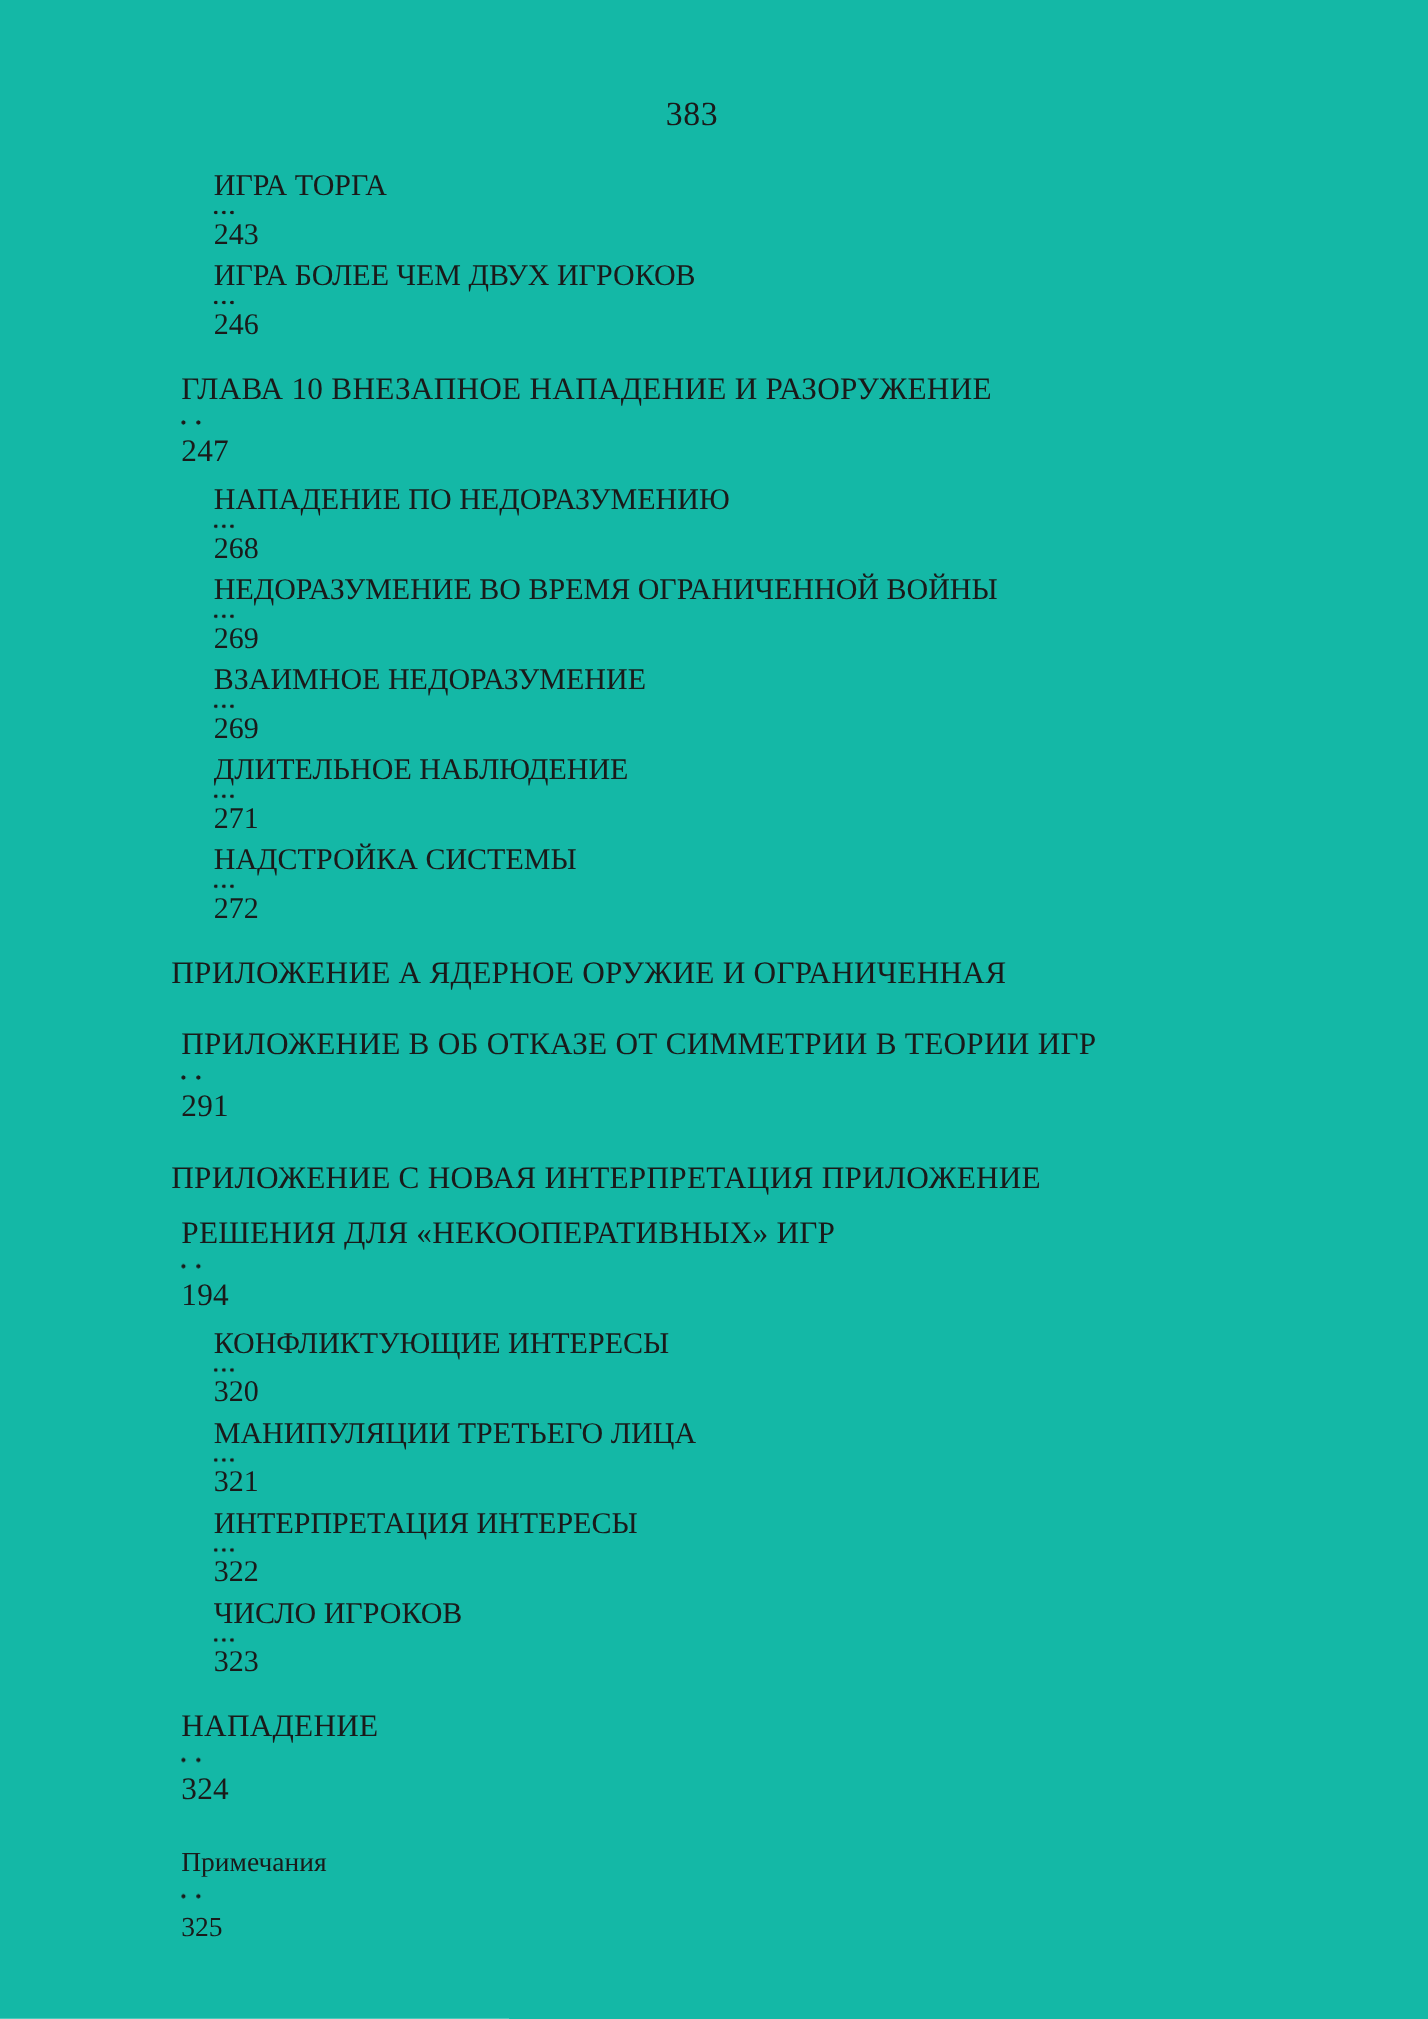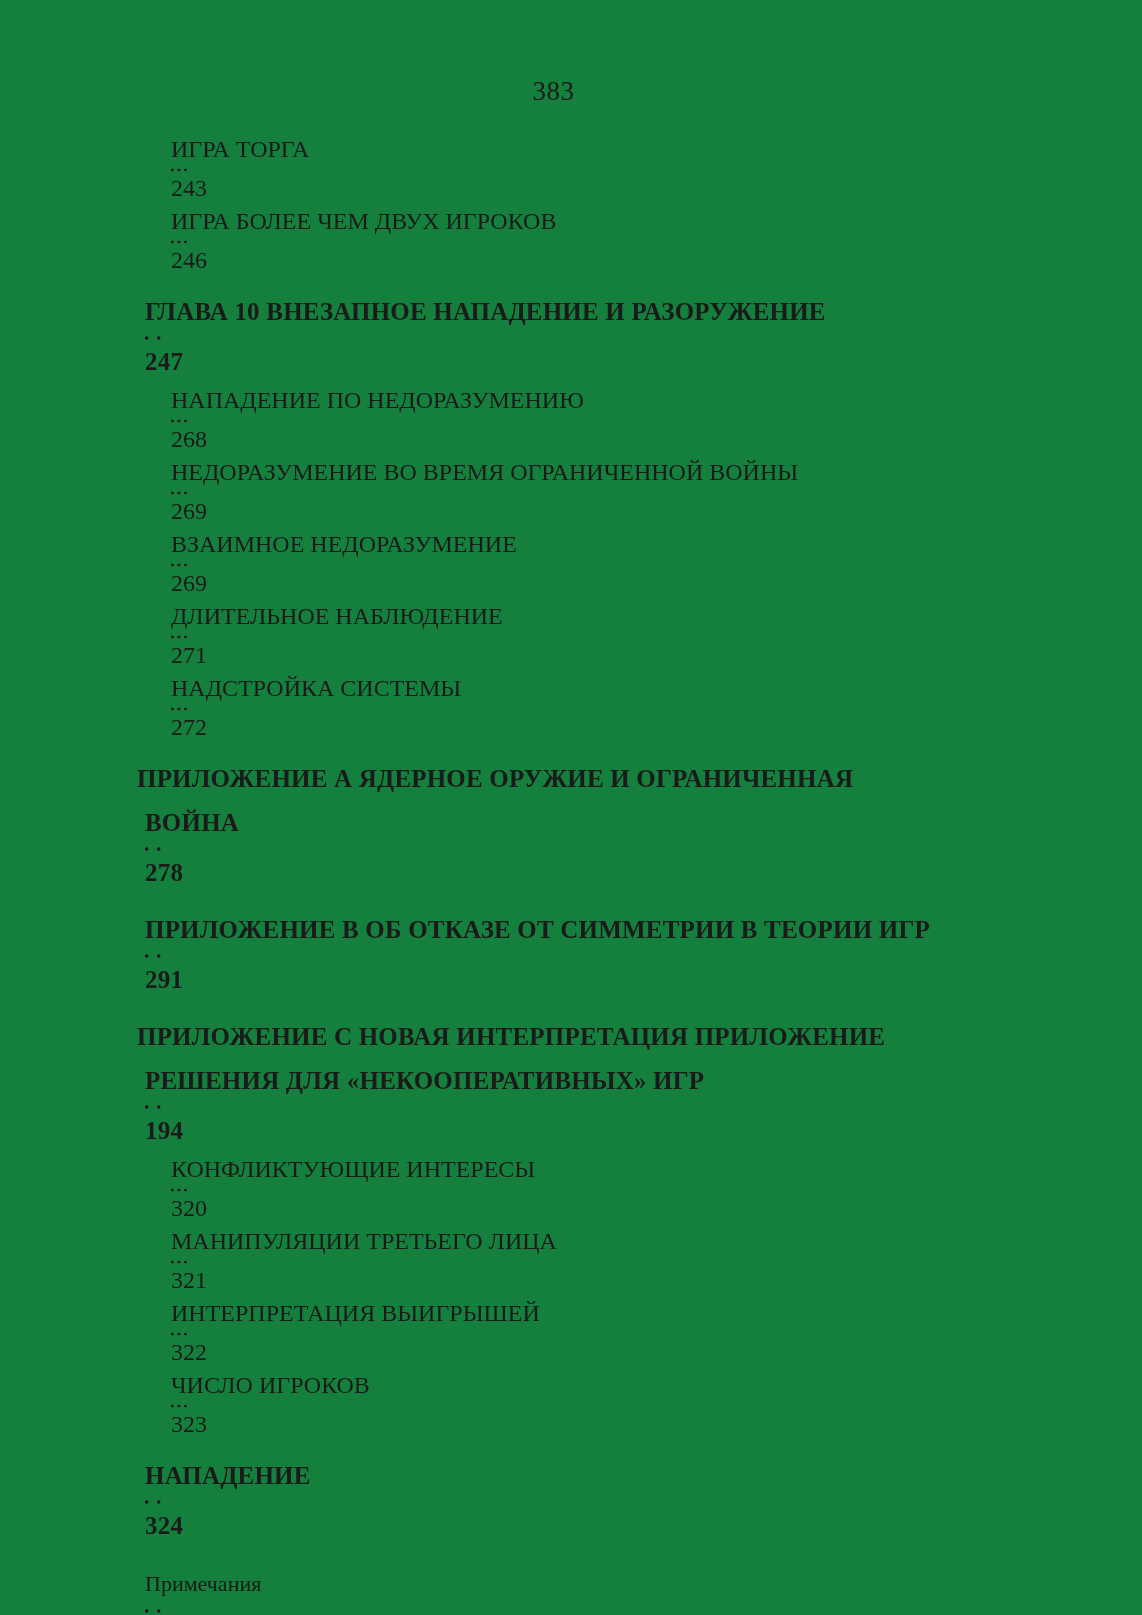--- a/index.html
+++ b/index.html
@@ -10,21 +10,21 @@
   }
   body {
     font-family: "Liberation Serif", "DejaVu Serif", serif;
     color: #1a1a1a;
     position: relative;
     overflow: hidden;
   }
   .page {
     position: absolute;
     inset: 0;
-    background: #15803d;
+    background: #14b8a6;
   }
   .content {
     position: absolute;
     left: 137px;
     top: 76px;
     width: 833px;
   }
   .page-number {
     text-align: center;
     font-size: 27px;
@@ -39,21 +39,21 @@
   }
   .row.section {
     padding-left: 26px;
     font-size: 24px;
     line-height: 33px;
     font-weight: 400;
   }
   .row.chapter {
     font-size: 25px;
     line-height: 44px;
-    font-weight: 700;
+    font-weight: 400;
     letter-spacing: 0.2px;
   }
   .row.notes {
     font-size: 22px;
     line-height: 46px;
     font-weight: 400;
   }
   .row.gap { margin-top: 13px; }
   .title { flex: 0 0 auto; }
   .leader {
@@ -127,25 +127,20 @@
           <span class="pg">271</span>
         </div>
         <div class="row section">
           <span class="title">НАДСТРОЙКА СИСТЕМЫ</span>
           <span class="leader fine"></span>
           <span class="pg">272</span>
         </div>
         <div class="row chapter gap">
           <span class="title">ПРИЛОЖЕНИЕ А ЯДЕРНОЕ ОРУЖИЕ И ОГРАНИЧЕННАЯ</span>
         </div>
-        <div class="row chapter">
-          <span class="title">ВОЙНА</span>
-          <span class="leader wide"></span>
-          <span class="pg">278</span>
-        </div>
         <div class="row chapter gap">
           <span class="title">ПРИЛОЖЕНИЕ В ОБ ОТКАЗЕ ОТ СИММЕТРИИ В ТЕОРИИ ИГР</span>
           <span class="leader wide"></span>
           <span class="pg">291</span>
         </div>
         <div class="row chapter gap">
           <span class="title">ПРИЛОЖЕНИЕ С НОВАЯ ИНТЕРПРЕТАЦИЯ ПРИЛОЖЕНИЕ</span>
         </div>
         <div class="row chapter">
           <span class="title">РЕШЕНИЯ ДЛЯ «НЕКООПЕРАТИВНЫХ» ИГР</span>
@@ -156,21 +151,21 @@
           <span class="title">КОНФЛИКТУЮЩИЕ ИНТЕРЕСЫ</span>
           <span class="leader fine"></span>
           <span class="pg">320</span>
         </div>
         <div class="row section">
           <span class="title">МАНИПУЛЯЦИИ ТРЕТЬЕГО ЛИЦА</span>
           <span class="leader fine"></span>
           <span class="pg">321</span>
         </div>
         <div class="row section">
-          <span class="title">ИНТЕРПРЕТАЦИЯ ВЫИГРЫШЕЙ</span>
+          <span class="title">ИНТЕРПРЕТАЦИЯ ИНТЕРЕСЫ</span>
           <span class="leader fine"></span>
           <span class="pg">322</span>
         </div>
         <div class="row section">
           <span class="title">ЧИСЛО ИГРОКОВ</span>
           <span class="leader fine"></span>
           <span class="pg">323</span>
         </div>
         <div class="row chapter gap">
           <span class="title">НАПАДЕНИЕ</span>

